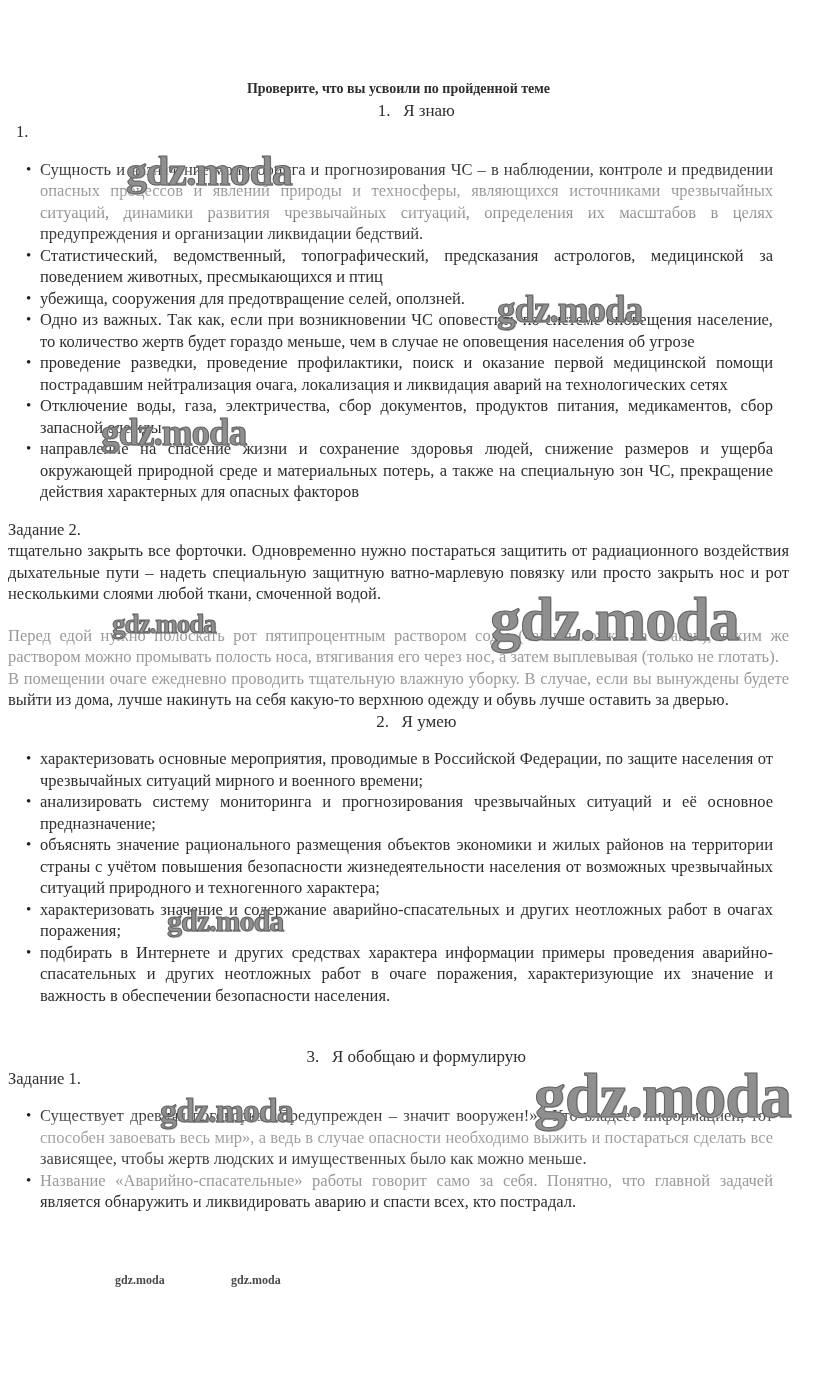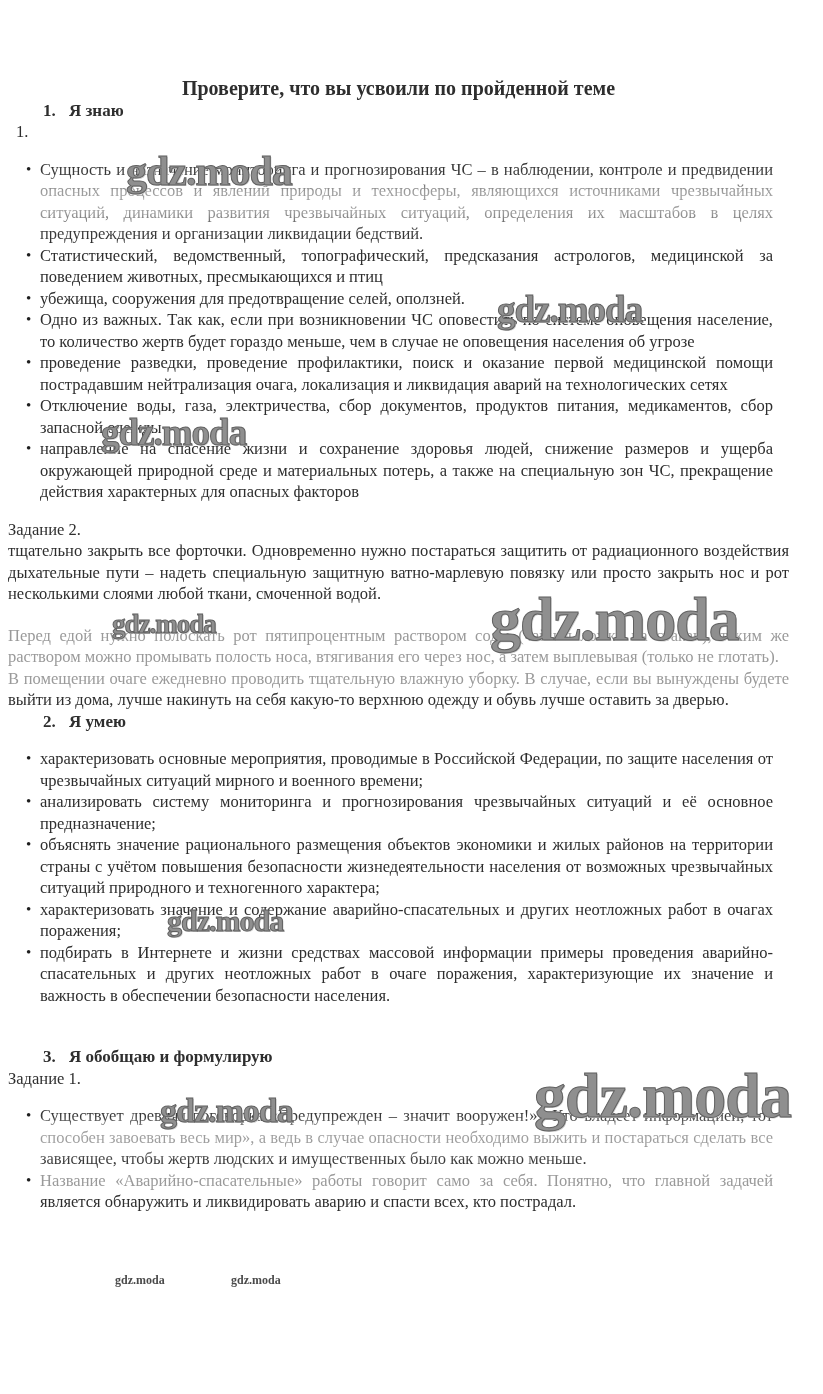--- a/index.html
+++ b/index.html
@@ -6,23 +6,23 @@
   body {
     width:823px; height:1394px;
     font-family:"Liberation Serif","DejaVu Serif",serif;
     color:#2e2e2e;
     position:relative;
     overflow:hidden;
   }
   .page { position:relative; width:823px; height:1394px; }
   .content { padding:78px 34px 0 8px; font-size:16.5px; line-height:21.5px; }
 
-  .title { text-align:center; font-weight:bold; font-size:20px; }
+  .title { text-align:center; font-weight:bold; font-size:14px; }
 
-  .sec-heading { font-weight:bold; font-size:17px; padding-left:35px; }
+  .sec-heading { font-weight:normal; font-size:17px; padding-left:35px;text-align:center; }
   .sec-heading .num { display:inline-block; min-width:14px; margin-right:12px; }
   .sec-heading.mt { margin-top:40px; }
 
   .answer-num { padding-left:8px; }
 
   ul.blist { list-style:none; margin:16px; padding:0; }
   li.bullet { position:relative; padding-left:16px; text-align:justify; }
   li.bullet::before {
     content:"\2022";
     position:absolute; left:2px; top:0;
@@ -104,21 +104,21 @@
 
     <div class="sec-heading">
       <span class="num">2.</span><span>Я умею</span>
     </div>
 
     <ul class="blist">
       <li class="bullet">характеризовать основные мероприятия, проводимые в Российской Федерации, по защите населения от чрезвычайных ситуаций мирного и военного времени;</li>
       <li class="bullet">анализировать систему мониторинга и прогнозирования чрезвычайных ситуаций и её основное предназначение;</li>
       <li class="bullet">объяснять значение рационального размещения объектов экономики и жилых районов на территории страны с учётом повышения безопасности жизнедеятельности населения от возможных чрезвычайных ситуаций природного и техногенного характера;</li>
       <li class="bullet">характеризовать значение и содержание аварийно-спасательных и других неотложных работ в очагах поражения;</li>
-      <li class="bullet">подбирать в Интернете и жизни средствах массовой информации примеры проведения аварийно-спасательных и других неотложных работ в очаге поражения, характеризующие их значение и важность в обеспечении безопасности населения.</li>
+      <li class="bullet">подбирать в Интернете и других средствах характера информации примеры проведения аварийно-спасательных и других неотложных работ в очаге поражения, характеризующие их значение и важность в обеспечении безопасности населения.</li>
     </ul>
 
     <div class="sec-heading mt">
       <span class="num">3.</span><span>Я обобщаю и формулирую</span>
     </div>
 
     <div class="task-label">Задание 1.</div>
 
     <ul class="blist s3-list">
       <li class="bullet fade-mid">Существует древняя поговорка «Предупрежден – значит вооружен!» «Кто владеет информацией, тот способен завоевать весь мир», а ведь в случае опасности необходимо выжить и постараться сделать все зависящее, чтобы жертв людских и имущественных было как можно меньше.</li>

